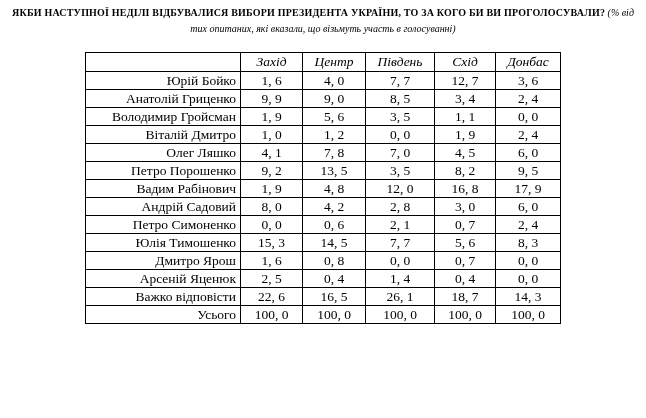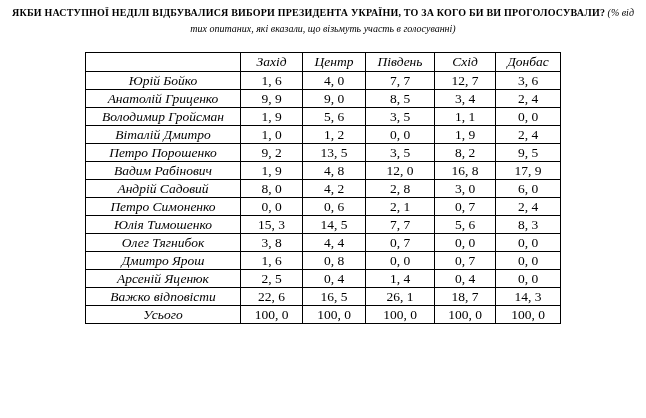--- a/index.html
+++ b/index.html
@@ -44,22 +44,21 @@
     font-weight: normal;
     white-space: nowrap;
     overflow: hidden;
   }
   table.poll thead th {
     font-style: italic;
     height: 18px;
     line-height: 18px;
   }
   table.poll td.name {
-    text-align: center;
-    font-style: italic;
+    text-align: right;
   }
   col.c-name  { width: 155px; }
   col.c-zahid { width: 62px; }
   col.c-centr { width: 63px; }
   col.c-pivden{ width: 69px; }
   col.c-shid  { width: 61px; }
   col.c-donbas{ width: 65px; }
 </style>
 </head>
 <body>
@@ -115,20 +114,28 @@
       </tr>
       <tr>
         <td class="name">Віталій Дмитро</td>
         <td>1, 0</td>
         <td>1, 2</td>
         <td>0, 0</td>
         <td>1, 9</td>
         <td>2, 4</td>
       </tr>
       <tr>
+        <td class="name">Олег Ляшко</td>
+        <td>4, 1</td>
+        <td>7, 8</td>
+        <td>7, 0</td>
+        <td>4, 5</td>
+        <td>6, 0</td>
+      </tr>
+      <tr>
         <td class="name">Петро Порошенко</td>
         <td>9, 2</td>
         <td>13, 5</td>
         <td>3, 5</td>
         <td>8, 2</td>
         <td>9, 5</td>
       </tr>
       <tr>
         <td class="name">Вадим Рабінович</td>
         <td>1, 9</td>
@@ -155,28 +162,20 @@
       </tr>
       <tr>
         <td class="name">Юлія Тимошенко</td>
         <td>15, 3</td>
         <td>14, 5</td>
         <td>7, 7</td>
         <td>5, 6</td>
         <td>8, 3</td>
       </tr>
       <tr>
-        <td class="name">Олег Тягнибок</td>
-        <td>3, 8</td>
-        <td>4, 4</td>
-        <td>0, 7</td>
-        <td>0, 0</td>
-        <td>0, 0</td>
-      </tr>
-      <tr>
         <td class="name">Дмитро Ярош</td>
         <td>1, 6</td>
         <td>0, 8</td>
         <td>0, 0</td>
         <td>0, 7</td>
         <td>0, 0</td>
       </tr>
       <tr>
         <td class="name">Арсеній Яценюк</td>
         <td>2, 5</td>

